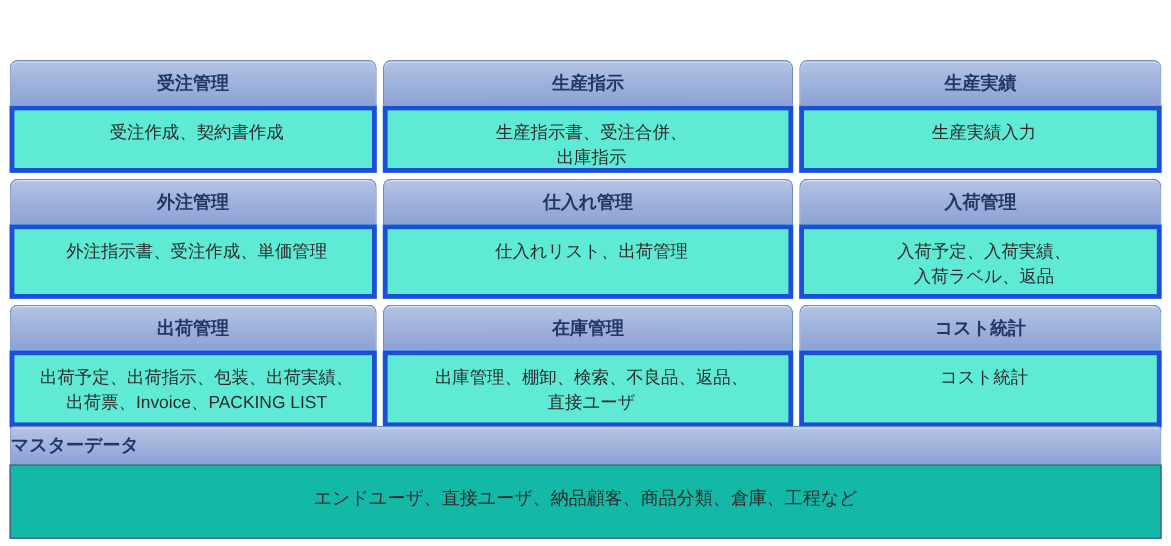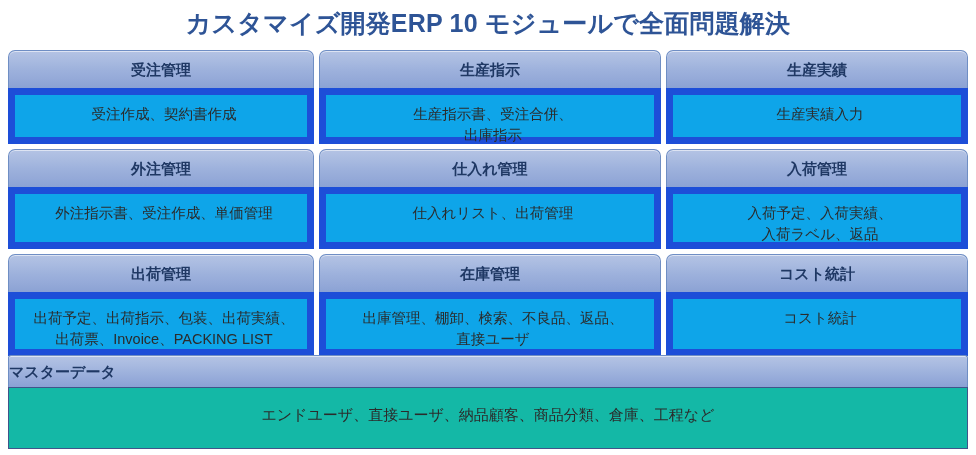--- a/index.html
+++ b/index.html
@@ -77,22 +77,22 @@
                 #9db1dc 52%,
                 #94a9d8 78%,
                 #8ba2d4 100%);
     box-shadow: inset 0 1px 0 rgba(255,255,255,0.55);
     overflow: hidden;
     white-space: nowrap;
   }
 
   .card-body {
     box-sizing: border-box;
-    border: 7px solid #1d4ed8;
-    background: #0ea5e9;
+    border: 4px solid #1d4ed8;
+    background: #5eead4;
     text-align: center;
     font-size: 14.5px;
     color: #2b2b2b;
     padding: 9px 0 6px 6px;
     line-height: 21px;
   }
   .row-1 .card-body { height: 56px; }
   .row-2 .card-body { height: 62px; }
   .row-3 .card-body { height: 64px; }
 
@@ -139,21 +139,20 @@
     color: #2b2b2b;
     padding-top: 18px;
     white-space: nowrap;
   }
 </style>
 </head>
 <body>
 
 <div class="page">
 
-  <div class="title">カスタマイズ開発ERP 10 モジュールで全面問題解決</div>
 
   <div class="grid">
 
     <div class="row row-1">
       <div class="card col-a">
         <div class="card-head">受注管理</div>
         <div class="card-body">
           <span class="line">受注作成、契約書作成</span>
         </div>
       </div>

